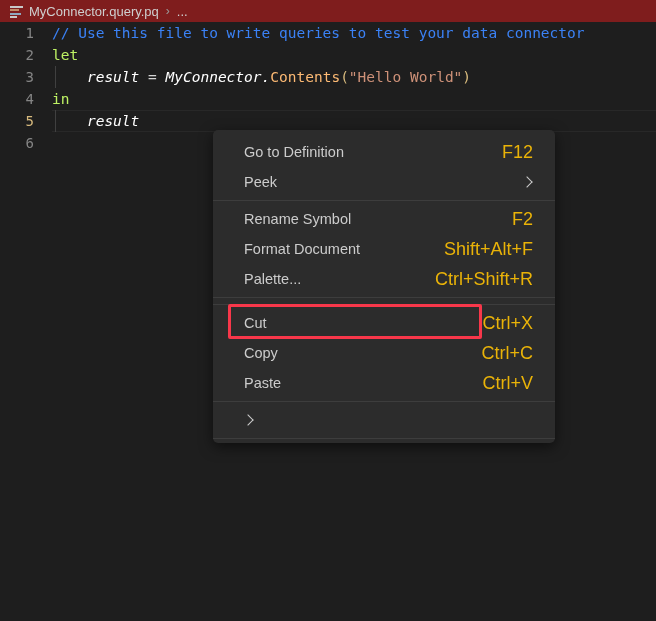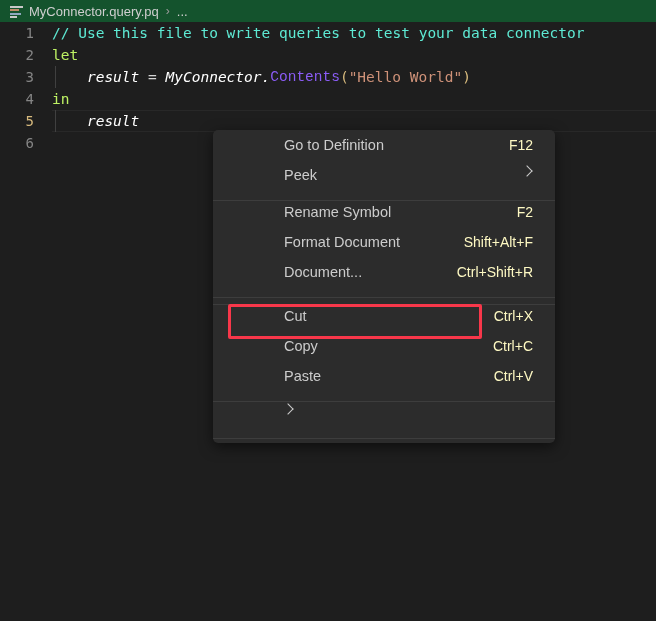--- a/index.html
+++ b/index.html
@@ -9,21 +9,21 @@
     font-family:"Liberation Sans", sans-serif;
     overflow:hidden;
   }
   #app { position:relative; width:656px; height:621px; background:#1e1e1e; }
 
   
   .breadcrumb {
     position:absolute; top:0; left:0; right:0; height:22px;
     display:flex; align-items:center; gap:6px;
     padding-left:10px;
-    background:#14532d;
+    background:#7f1d1d;
     font-size:13px; color:#cfcfcf;
     white-space:nowrap;
   }
   .bc-icon { width:13px; height:11px; position:relative; flex:0 0 auto; }
   .bc-icon i {
     position:absolute; left:0; height:2px; background:#9aa0a6; display:block;
   }
   .bc-icon i:nth-child(1){ top:0px; width:13px; background:#c8c8c8;}
   .bc-icon i:nth-child(2){ top:3.5px; width:9px; background:#c08b6a;}
   .bc-icon i:nth-child(3){ top:7px; width:11px; background:#8fa8bf;}
@@ -47,49 +47,48 @@
   .txt { white-space:pre; color:#d4d4d4; }
   .code-line.active .txt-wrap {
     position:absolute; left:52px; right:0; top:0; bottom:0;
     border-top:1px solid #282828; border-bottom:1px solid #282828;
     pointer-events:none;
   }
   .indent-guide {
     position:absolute; top:0; bottom:0; width:1px; background:#404040;
   }
 
-  .c-comment { color:#5eead4; }
+  .c-comment { color:#3b82f6; }
   .c-keyword { color:#bef264; }
   .c-ident   { color:#ffffff;font-style:italic; }
-  .c-class   { color:#8b5cf6;font-family:Liberation Mono, monospace; }
+  .c-class   { color:#fdba74; }
   .c-op      { color:#d4d4d4; }
   .c-paren   { color:#d7ba7d; }
   .c-string  { color:#ce9178; }
 
   
   .ctx-menu {
     position:absolute; left:213px; top:130px; width:342px;
     background:#2c2c2c;
     border-radius:5px;
     box-shadow:0 4px 14px rgba(0,0,0,0.55);
     padding:4px 0 4px 0;
     z-index:20;
   }
   .ctx-group { padding:3px 0; }
   .ctx-sep { height:1px; background:#3d3d3d; margin:0; }
   .ctx-item {
     position:relative;
-    height:30px; display:flex; 
+    height:30px; display:flex; align-items:center;
     padding:0 22px 0 31px;
     font-size:14.5px; color:#cccccc;
     white-space:nowrap;
-    margin-left:40px;
   }
   .ctx-label { flex:1 1 auto; }
-  .ctx-key { color:#fef9c3; font-size:14px; padding-left:14px; }
+  .ctx-key { color:#eab308; font-size:18px; padding-left:14px; }
   .chev {
     width:8px; height:8px; border-right:1.6px solid #cccccc; border-top:1.6px solid #cccccc;
     transform:rotate(45deg); margin-right:2px;
   }
 
   
   .annot-box {
     position:absolute; left:15px; top:6px; width:254px; height:35px;
     border:3px solid #f8374a; border-radius:2px;
     pointer-events:none; z-index:30;
@@ -177,21 +176,21 @@
     <div class="ctx-group">
       <div class="ctx-item">
         <span class="ctx-label">Rename Symbol</span>
         <span class="ctx-key">F2</span>
       </div>
       <div class="ctx-item">
         <span class="ctx-label">Format Document</span>
         <span class="ctx-key">Shift+Alt+F</span>
       </div>
       <div class="ctx-item">
-        <span class="ctx-label">Document...</span>
+        <span class="ctx-label">Palette...</span>
         <span class="ctx-key">Ctrl+Shift+R</span>
       </div>
     </div>
 
     <div class="ctx-sep"></div>
 
     <div class="ctx-group" style="position:relative;">
       <div class="annot-box"></div>
     </div>
 

